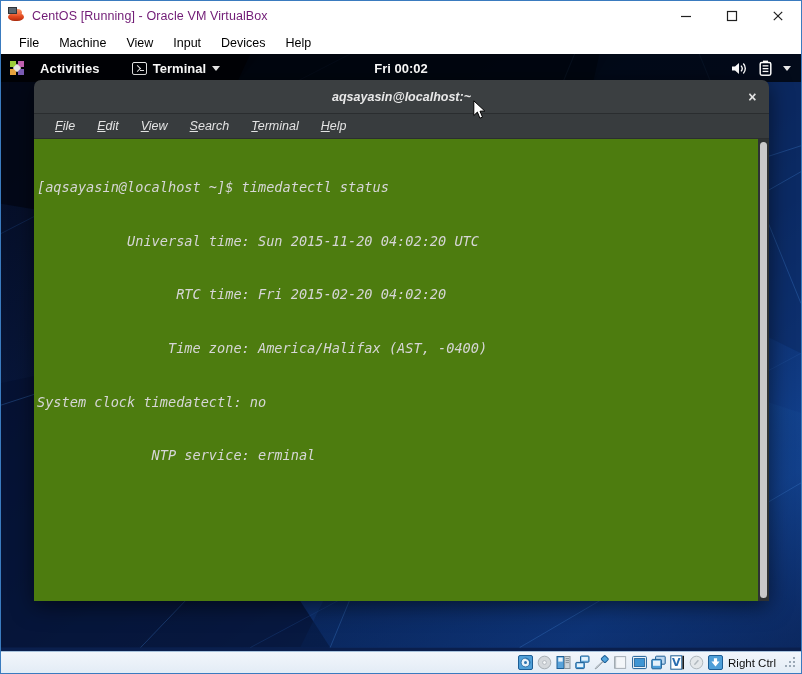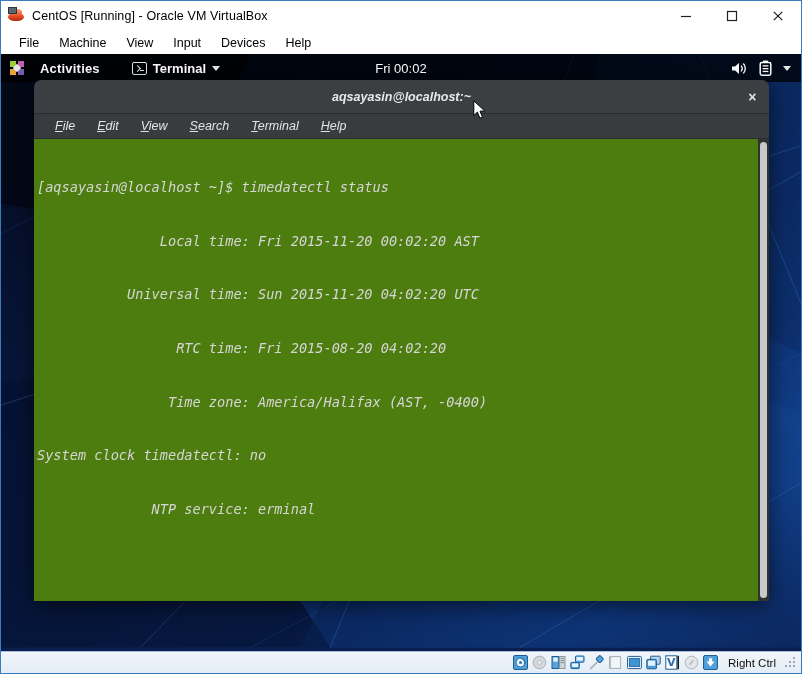--- a/index.html
+++ b/index.html
@@ -49,21 +49,21 @@
     border-radius: 50% / 60%;
   }
   .ci-mon {
     position: absolute; left: 0px; top: -1px;
     width: 9px; height: 7px;
     background: #5b6670;
     border: 1px solid #2e3439;
   }
   #vbox-title-text {
     font-size: 12.5px;
-    color: #000000;
+    color: #701a75;
     letter-spacing: 0.1px;
     white-space: nowrap;
   }
   #vbox-winbtns {
     margin-left: auto;
     display: flex;
     height: 30px;
   }
   .win-btn {
     width: 46px; height: 30px;
@@ -172,21 +172,21 @@
     border-left: 4.5px solid transparent;
     border-right: 4.5px solid transparent;
     border-top: 5px solid #e8e8e8;
   }
 
   #gnome-clock {
     position: absolute;
     left: 50%;
     transform: translateX(-50%);
     font-size: 13px;
-    font-weight: normal;
+    font-weight: bold;
     color: #ffffff;
     white-space: nowrap;
   }
 
   #gnome-tray {
     margin-left: auto;
     display: flex;
     align-items: center;
     gap: 11px;
     padding-right: 10px;
@@ -302,21 +302,21 @@
     flex: 0 0 auto;
   }
   .sb-icon {
     width: 16px; height: 16px;
     display: flex; align-items: center; justify-content: center;
     flex: 0 0 auto;
   }
   #sb-rightctrl-label {
     font-size: 11.5px;
     color: #101010;
-    margin-left: 7px;
+    margin-left: 2px;
     white-space: nowrap;
   }
   #sb-grip {
     width: 12px; height: 12px;
     margin-left: 6px;
     position: relative;
   }
   #sb-grip i {
     position: absolute;
     width: 2px; height: 2px;
@@ -458,23 +458,22 @@
         <div class="term-menu-item"><u>E</u><span>dit</span></div>
         <div class="term-menu-item"><u>V</u><span>iew</span></div>
         <div class="term-menu-item"><u>S</u><span>earch</span></div>
         <div class="term-menu-item"><u>T</u><span>erminal</span></div>
         <div class="term-menu-item"><u>H</u><span>elp</span></div>
       </div>
 
       <div id="terminal-body">
         <div id="terminal-text">
           <div class="line">[aqsayasin@localhost ~]$ timedatectl status</div>
-          <div class="line">               Local time: Fri 2015-11-20 00:02:20 AST</div>
           <div class="line">           Universal time: Sun 2015-11-20 04:02:20 UTC</div>
-          <div class="line">                 RTC time: Fri 2015-08-20 04:02:20</div>
+          <div class="line">                 RTC time: Fri 2015-02-20 04:02:20</div>
           <div class="line">                Time zone: America/Halifax (AST, -0400)</div>
           <div class="line">System clock timedatectl: no</div>
           <div class="line">              NTP service: erminal</div>
           
         </div>
         <div id="terminal-scrollbar">
           <div id="terminal-scrollbar-thumb"></div>
         </div>
       </div>
 

